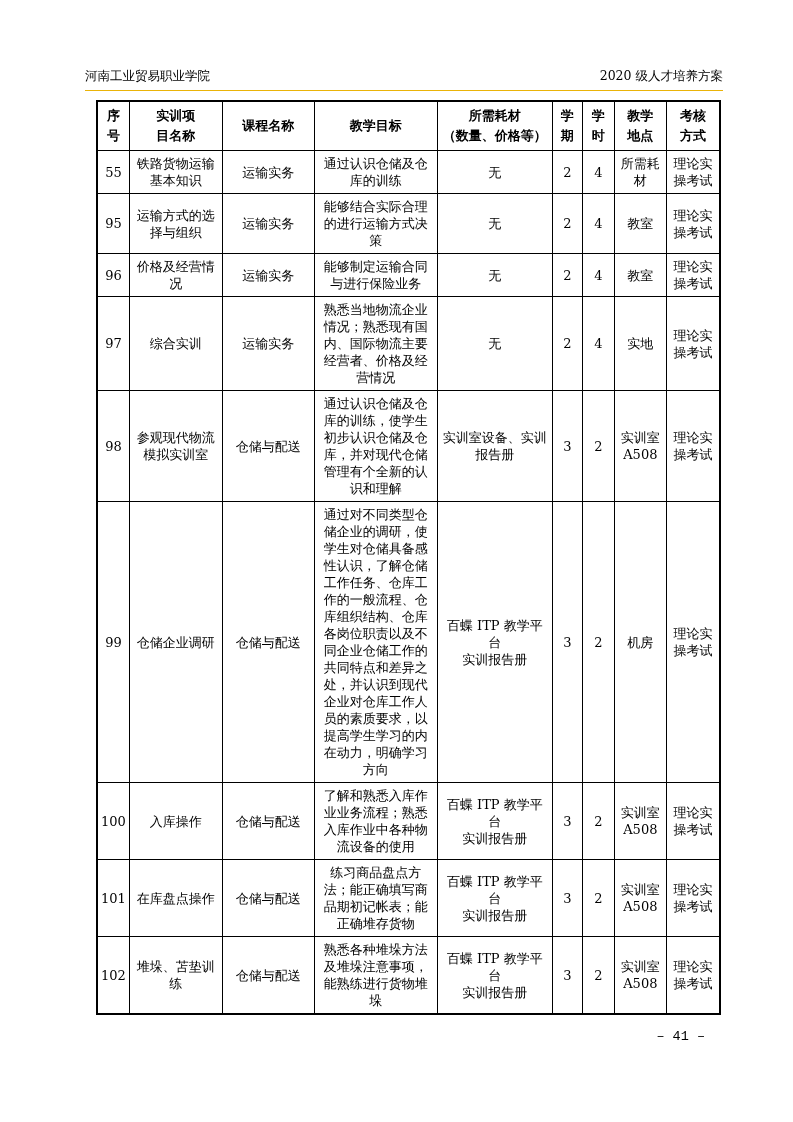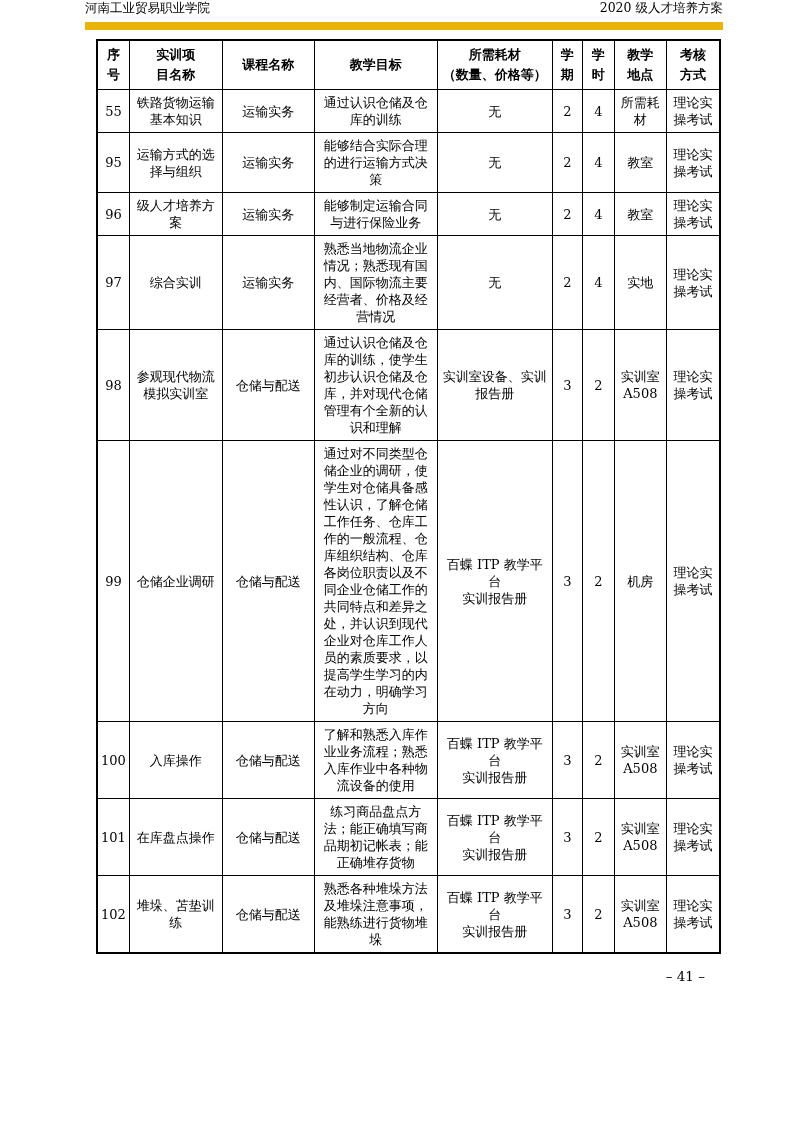--- a/index.html
+++ b/index.html
@@ -9,22 +9,23 @@
     color: #000;
     font-family: "DejaVu Serif", "Liberation Serif", serif;
     position: relative;
     overflow: hidden;
   }
   .pg-header {
     display: flex;
     justify-content: space-between;
     align-items: flex-start;
     margin: 0 70px 0 85px;
+    padding-top: 68px;
     padding-bottom: 6px;
-    border-bottom: 8px solid #eab308;
+    border-bottom: 1px solid #eab308;
     font-size: 12.5px;
     line-height: 16px;
   }
   table.training {
     border-collapse: collapse;
     table-layout: fixed;
     margin: 9px 0 0 96px;
     border: 2px solid #000;
   }
   table.training th, table.training td {
@@ -46,20 +47,21 @@
     padding: 4px 3px;
   }
   td.c-obj { text-align: justify; }
   td.c-mat { text-align: left; white-space: pre-line; }
   td.c-mat.ctr { text-align: center; }
   td.c-name { padding: 4px 2px; }
   .pg-footer {
     text-align: right;
     margin: 14px 88px 0 16px;
     font-size: 13.5px;
+    font-family: Liberation Mono, monospace;
   }
 </style>
 </head>
 <body>
 
 <div class="pg-header">
   <span>河南工业贸易职业学院</span>
   <span>2020 级人才培养方案</span>
 </div>
 
@@ -113,21 +115,21 @@
       <td>运输实务</td>
       <td class="c-obj">能够结合实际合理的进行运输方式决策</td>
       <td class="c-mat ctr">无</td>
       <td>2</td>
       <td>4</td>
       <td>教室</td>
       <td>理论实操考试</td>
     </tr>
     <tr>
       <td>96</td>
-      <td class="c-name">级人才培养方案</td>
+      <td class="c-name">价格及经营情况</td>
       <td>运输实务</td>
       <td class="c-obj">能够制定运输合同与进行保险业务</td>
       <td class="c-mat ctr">无</td>
       <td>2</td>
       <td>4</td>
       <td>教室</td>
       <td>理论实操考试</td>
     </tr>
     <tr>
       <td>97</td>

